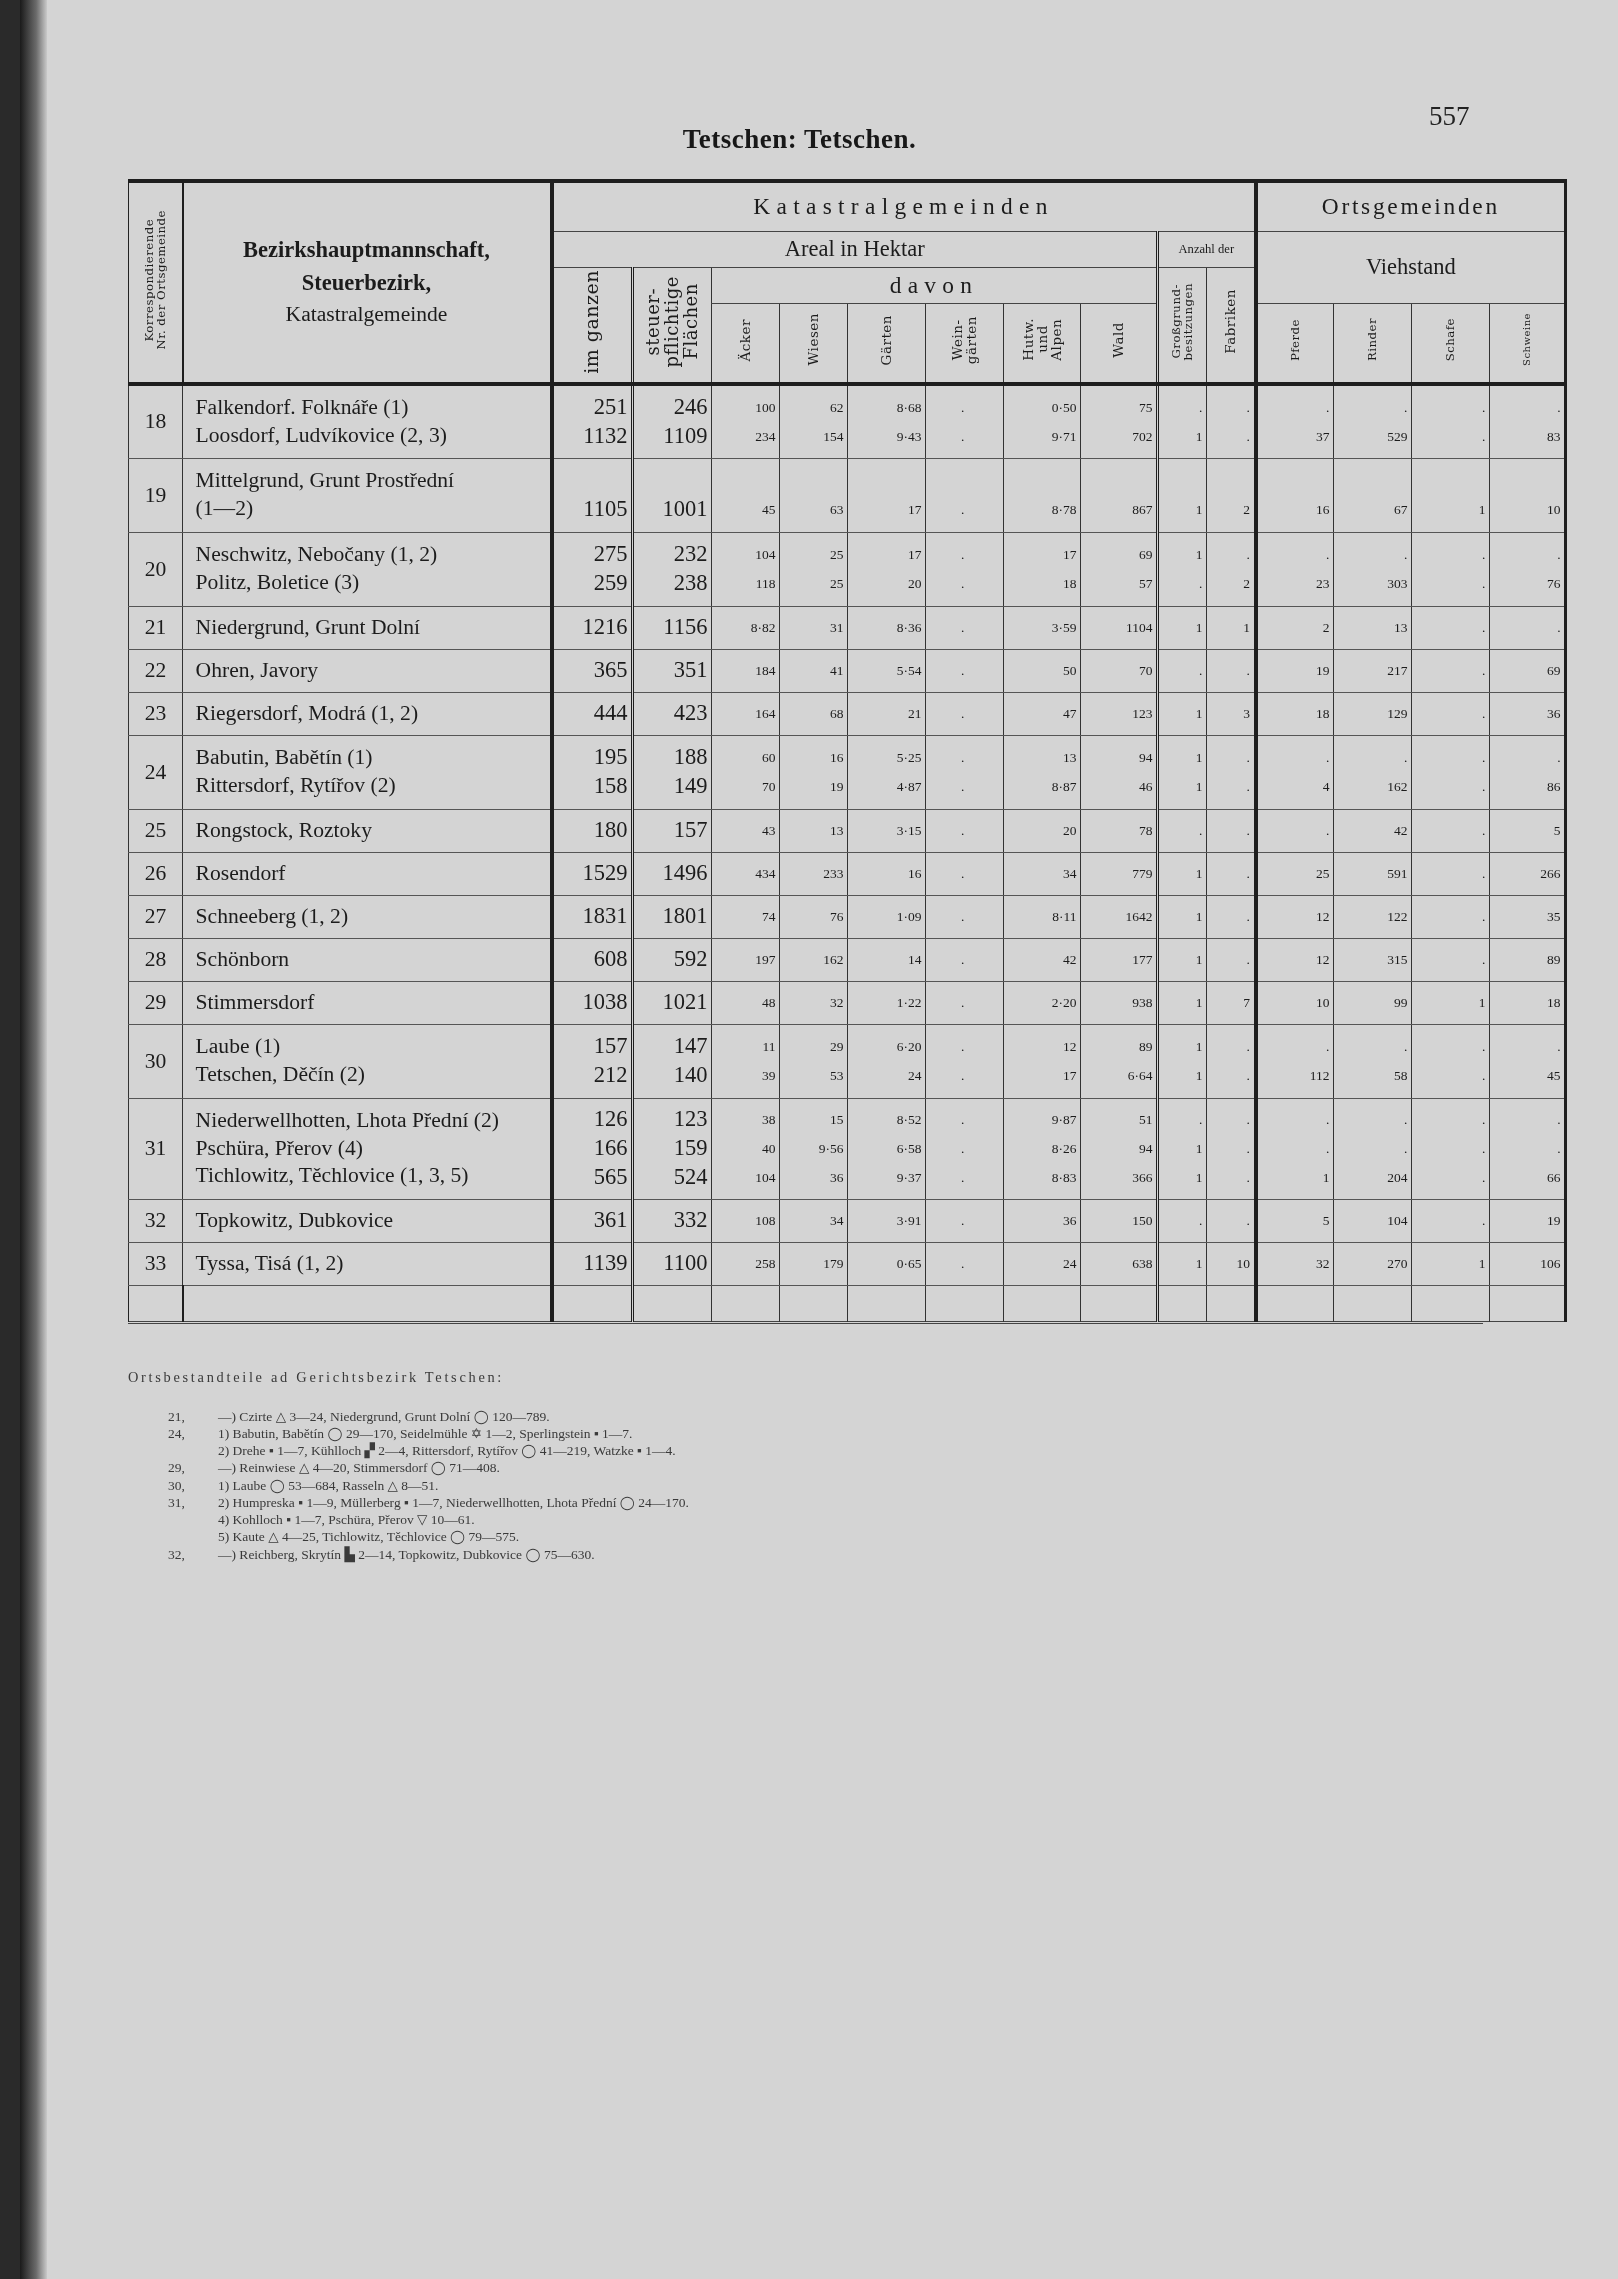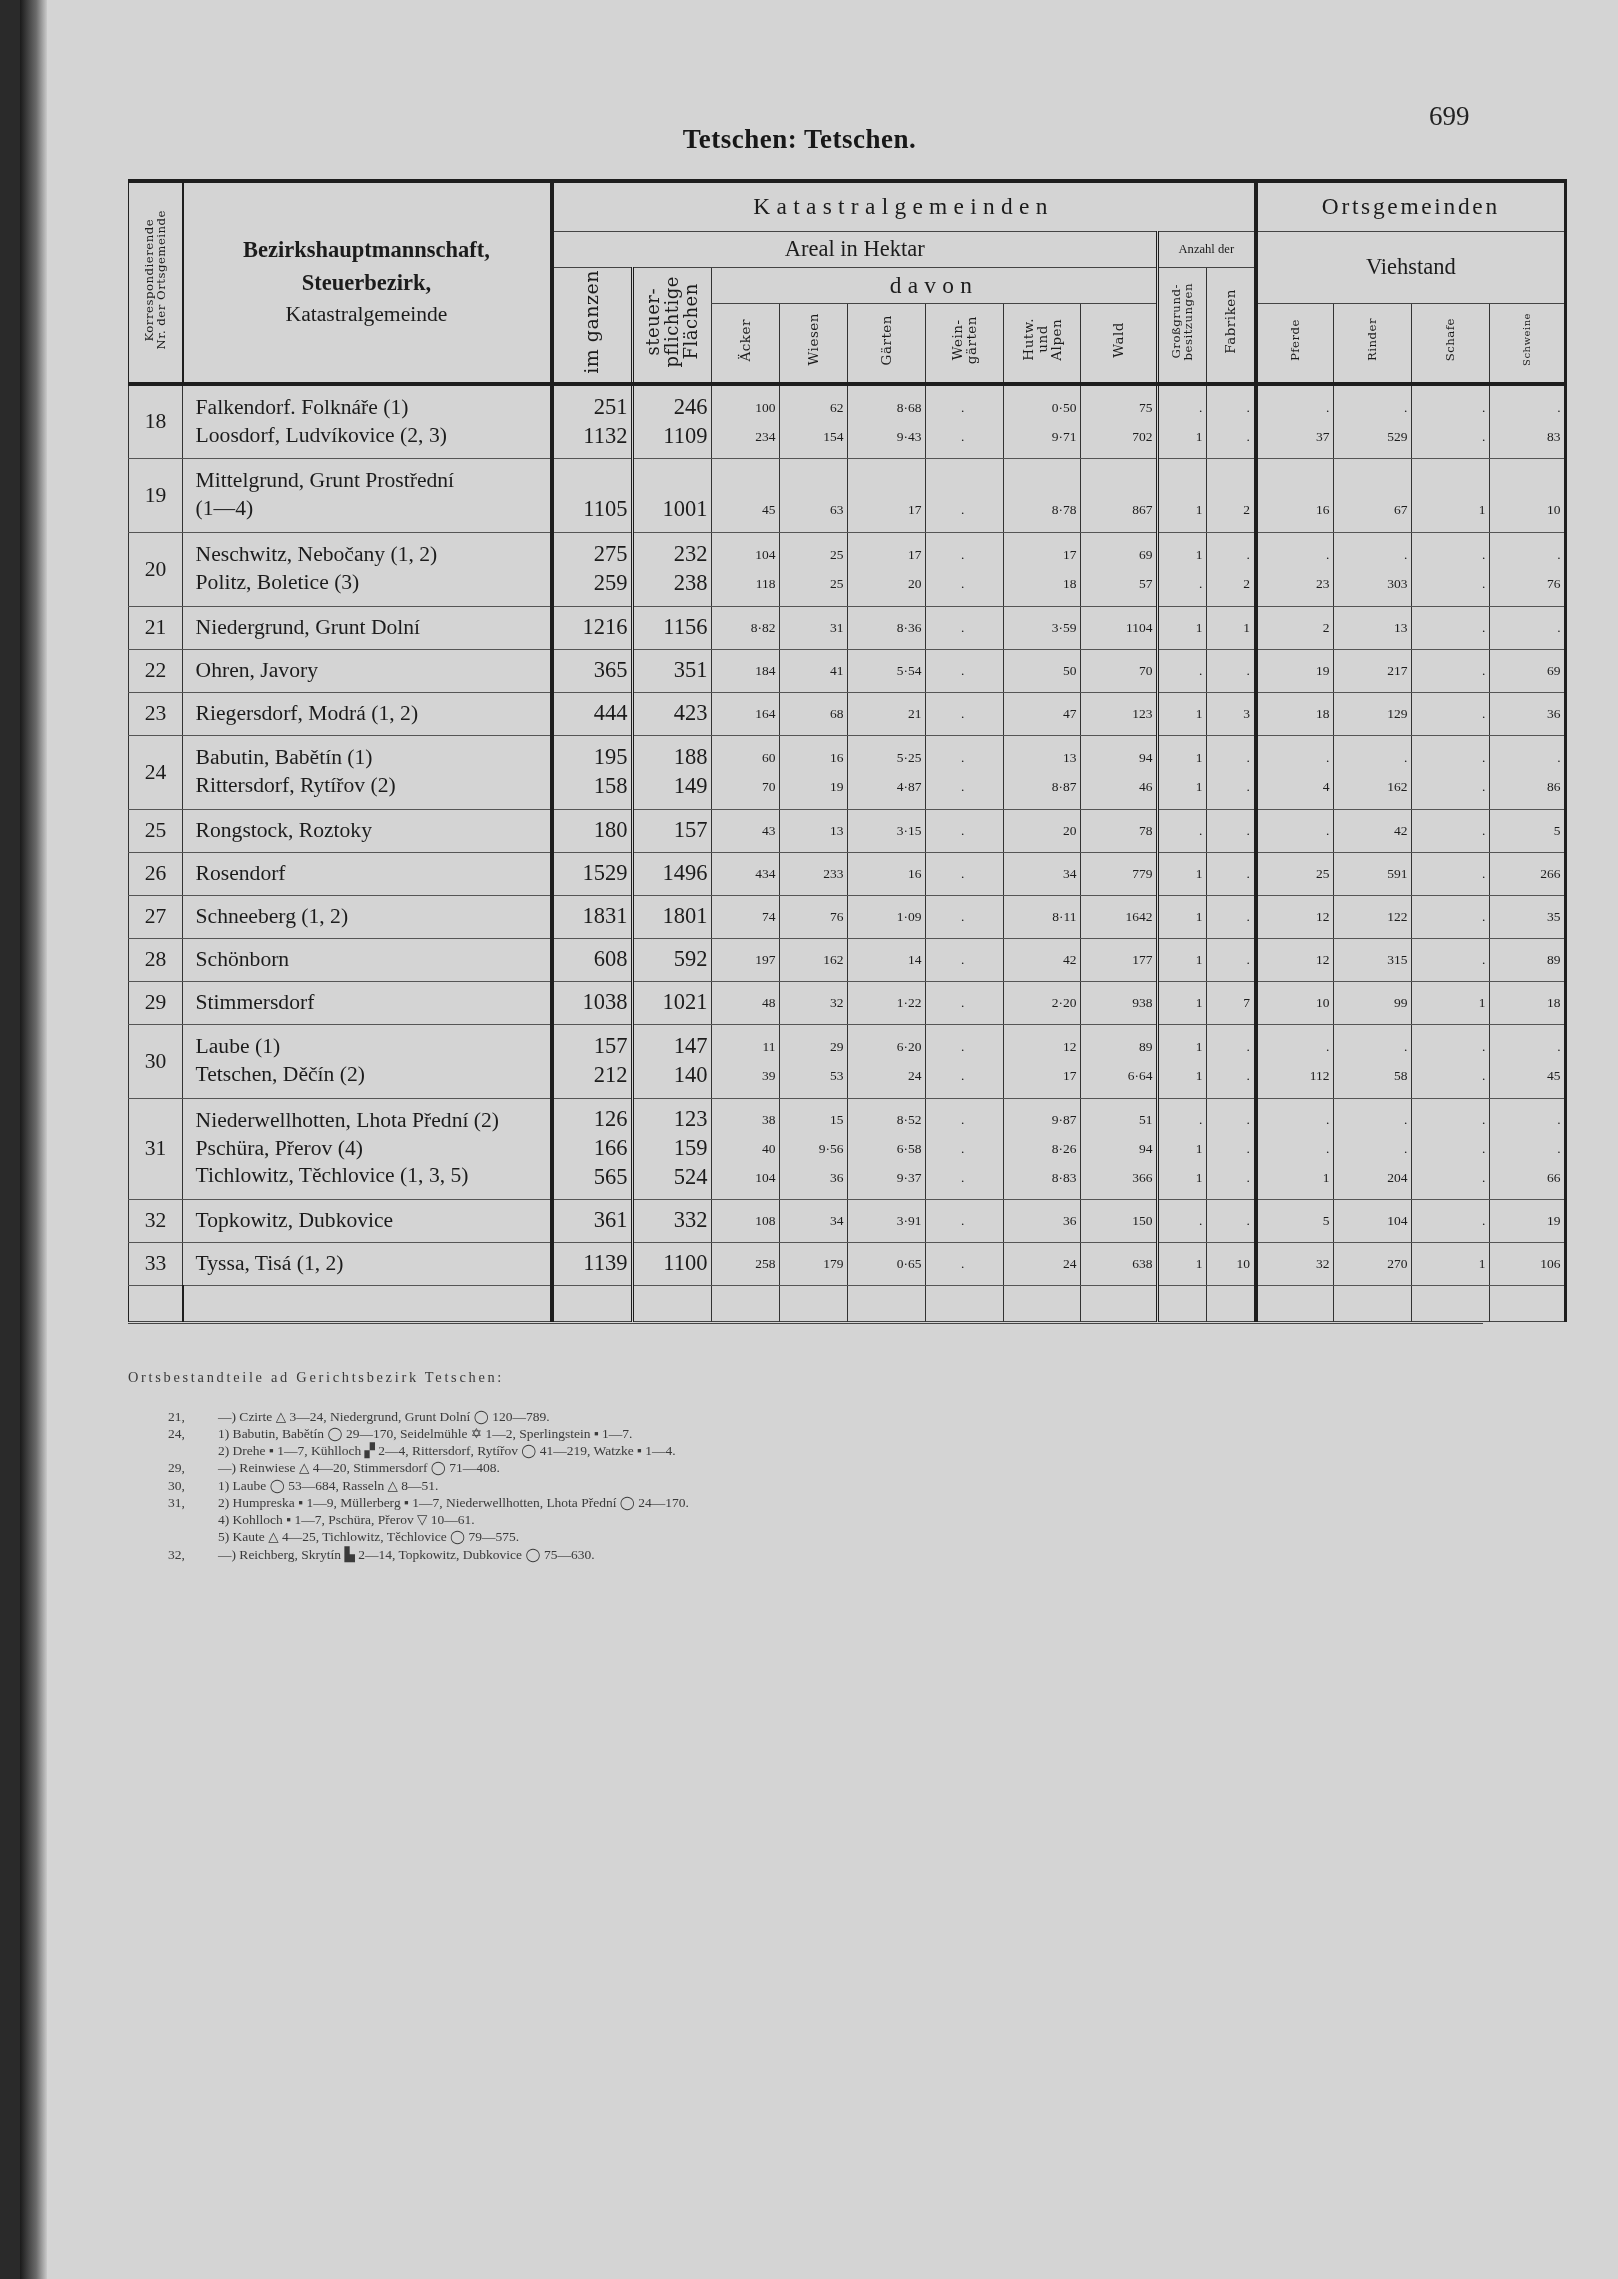--- a/index.html
+++ b/index.html
@@ -65,21 +65,21 @@
   .fn-row { display: flex; }
   .fn-key { width: 50px; flex: 0 0 50px; }
   .fn-text { flex: 1; }
 </style>
 </head>
 <body>
 
 <div class="page"></div>
 <div class="spine"></div>
 
-<div class="page-number">699</div>
+<div class="page-number">557</div>
 <div class="page-title">Tetschen: Tetschen.</div>
 
 <table class="stat">
   <colgroup>
     <col style="width:54px">
       <col style="width:369px">
     <col style="width:81px">
       <col style="width:79px">
     <col style="width:68px">
       <col style="width:68px">
@@ -167,21 +167,21 @@
         <td class="num sm">.
 529</td>
         <td class="num sm">.
 .</td>
         <td class="num sm" style="border-right: 3.6px solid rgb(30, 30, 30);">.
 83</td>
       </tr>
       <tr class="grp" style="height: 74px;">
         <td class="nr">19</td>
         <td class="name">Mittelgrund, Grunt Prostřední
-    (1—4)</td>
+    (1—2)</td>
         <td class="num big thick-left">
 1105</td>
         <td class="num big dbl-left">
 1001</td>
         <td class="num sm">
 45</td>
         <td class="num sm">
 63</td>
         <td class="num sm">
 17</td>

